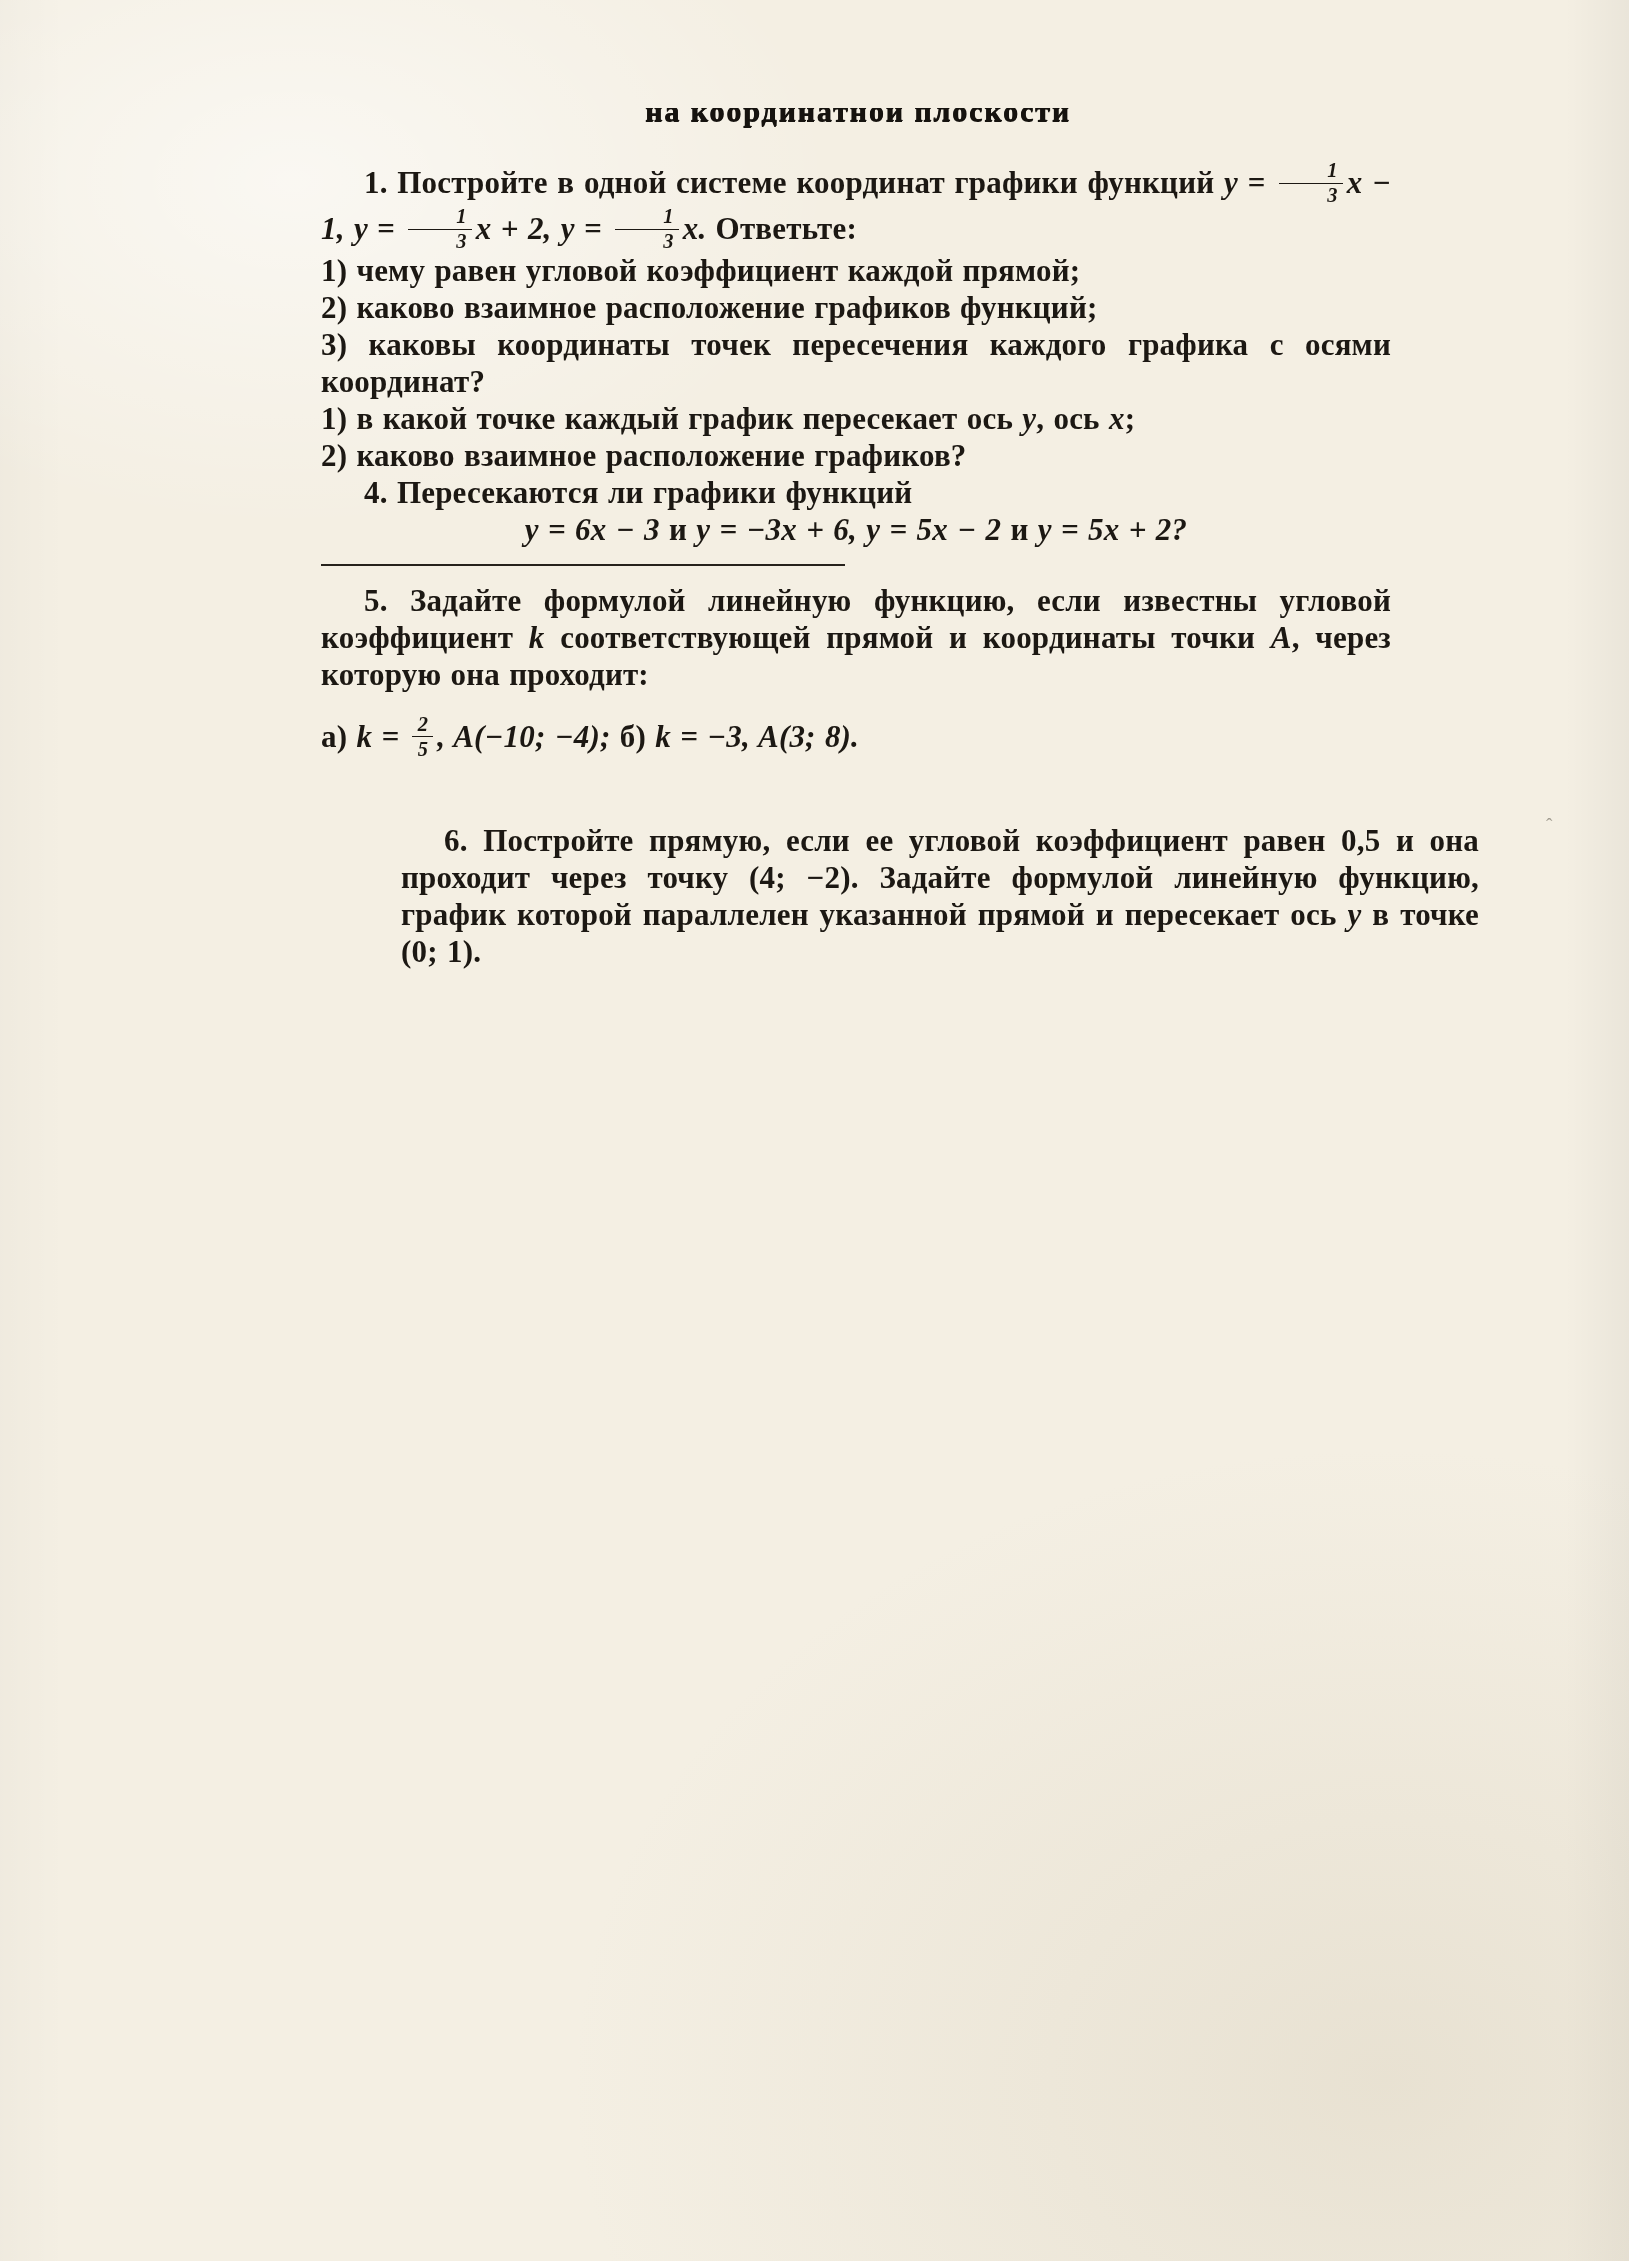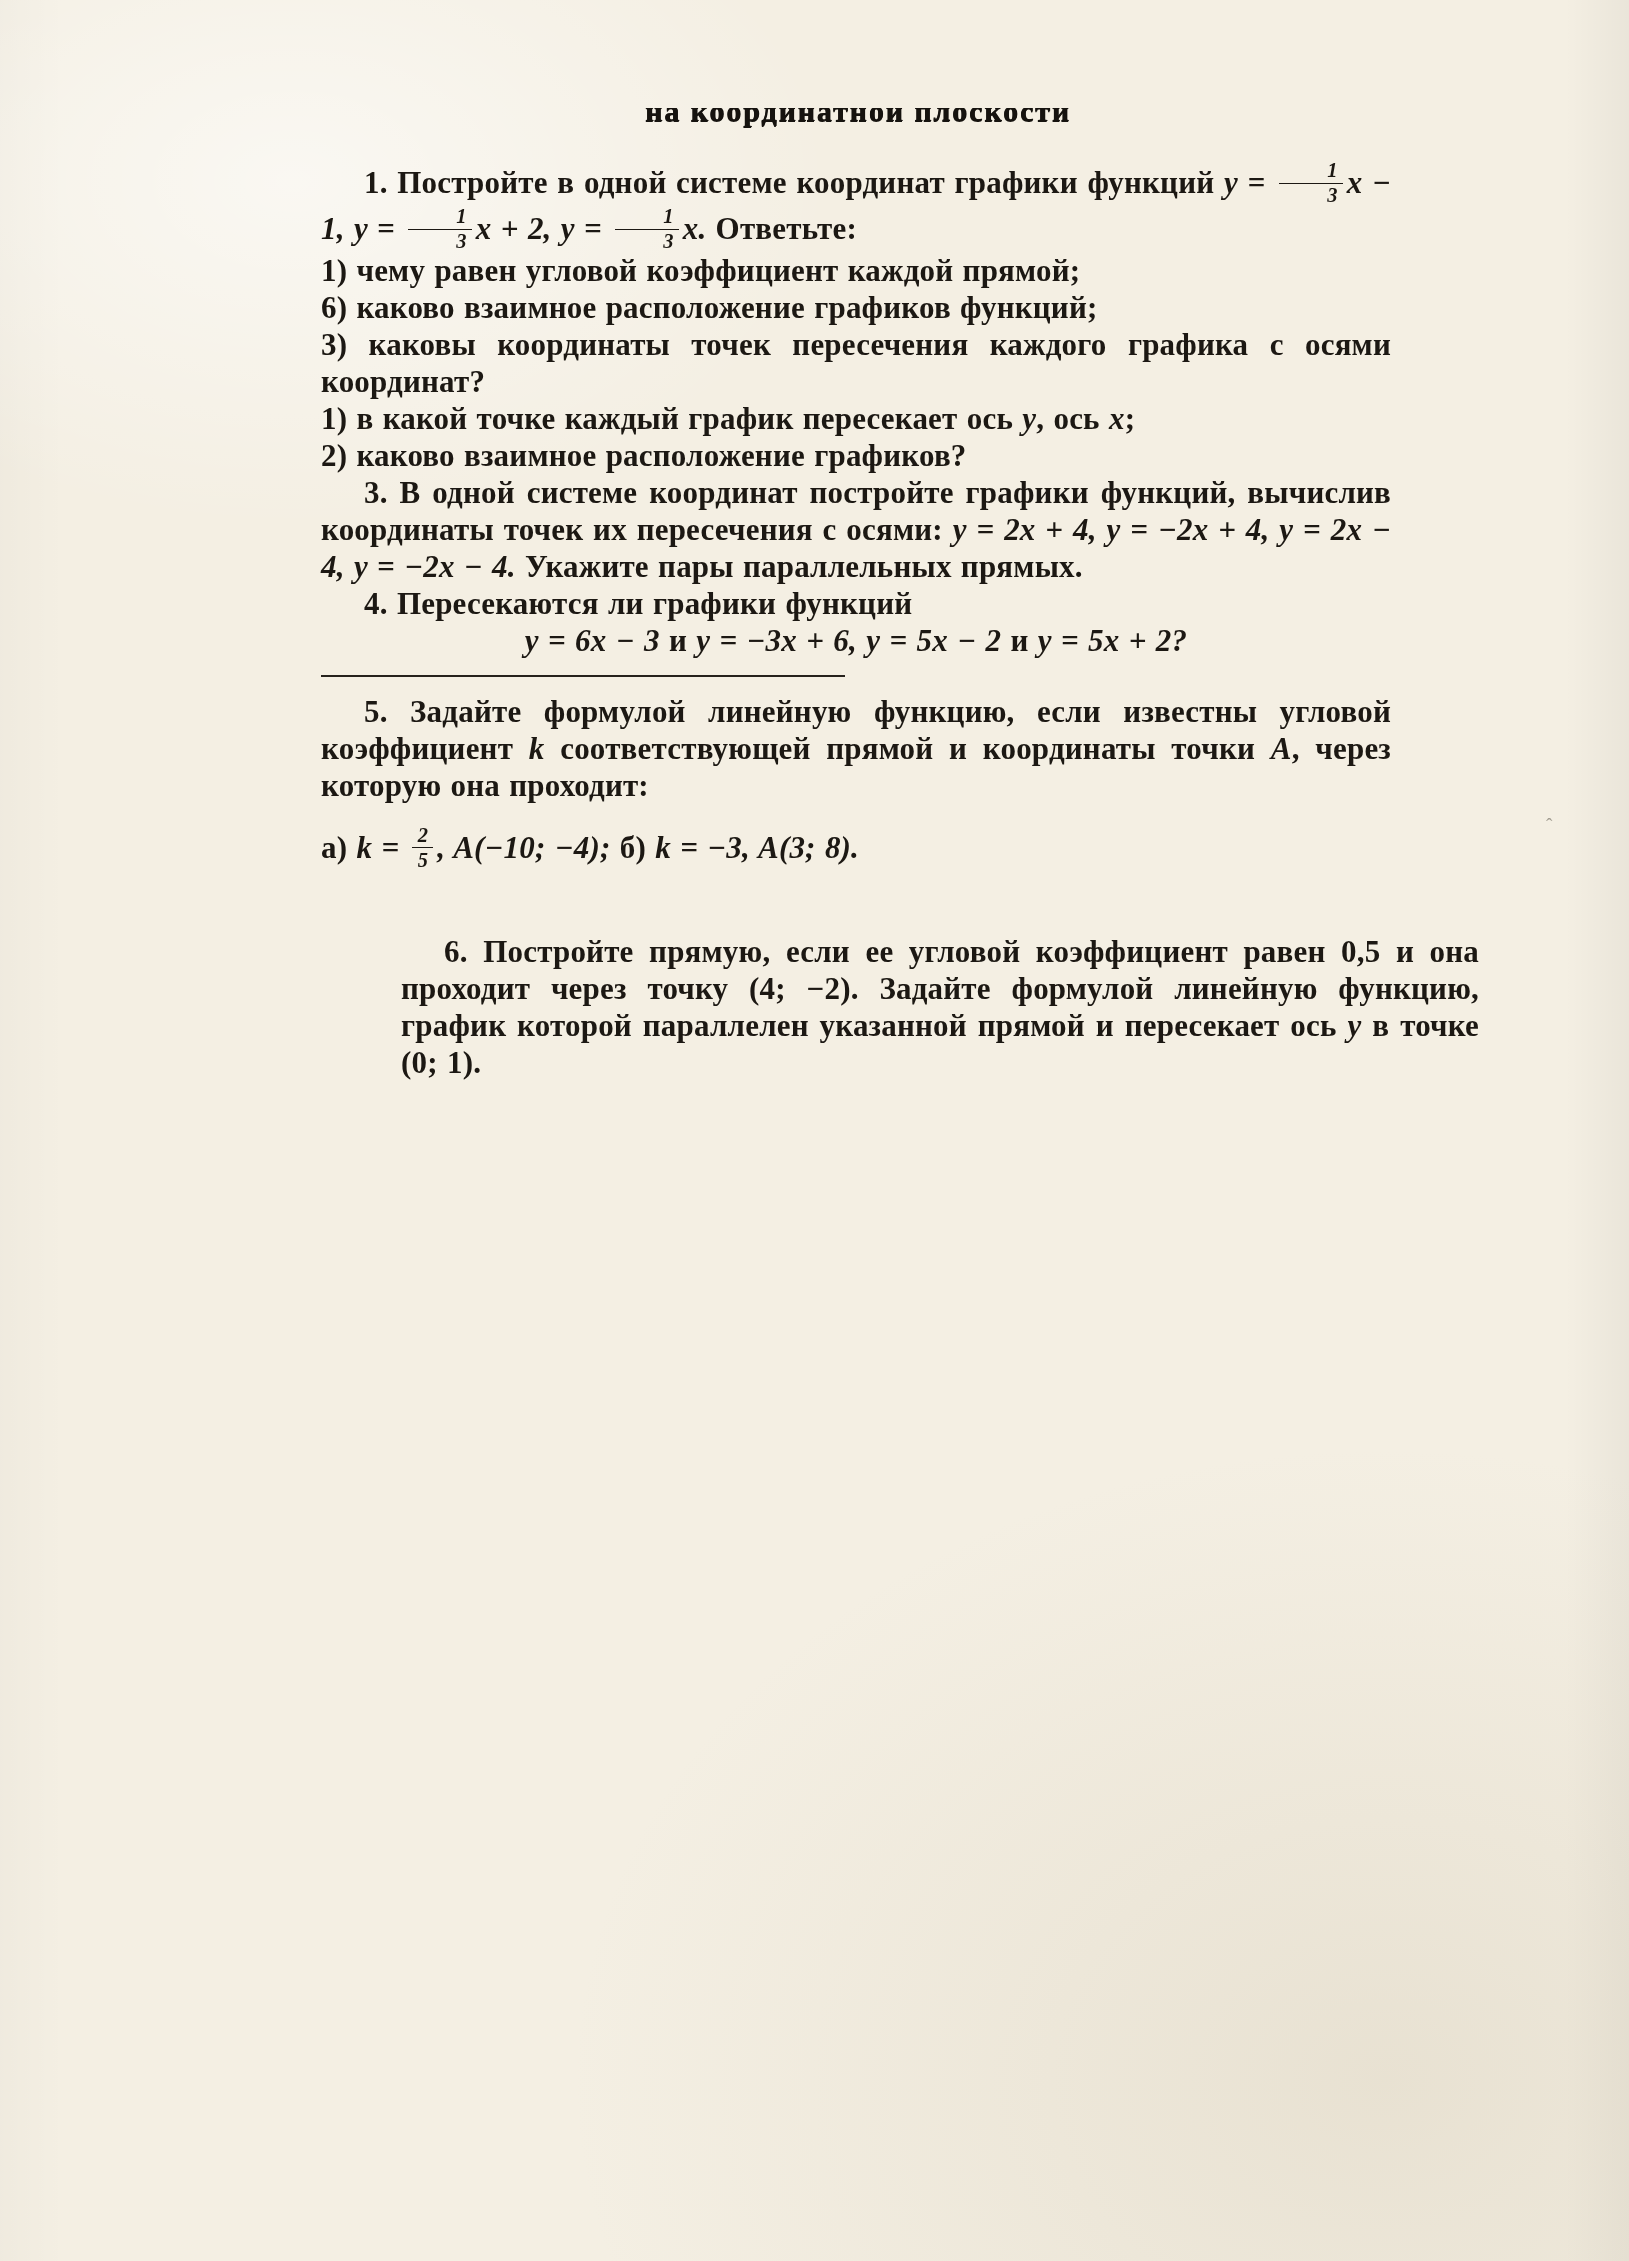--- a/index.html
+++ b/index.html
@@ -67,27 +67,26 @@
 <div class="page">
 
   <div class="clip-head">
     <div class="clip-inner"><span class="txt">на координатной плоскости</span></div>
   </div>
 
   <div class="column">
 
     <div class="block indent"><span class="txt">1. Постройте в одной системе координат графики функций </span><span class="math">y = </span><span class="frac"><span class="num">1</span><span class="den">3</span></span><span class="math">x − 1,  y = </span><span class="frac"><span class="num">1</span><span class="den">3</span></span><span class="math">x + 2,  y = </span><span class="frac"><span class="num">1</span><span class="den">3</span></span><span class="math">x.</span><span class="txt"> Ответьте:</span></div>
     <div class="block"><span class="txt">1) чему равен угловой коэффициент каждой прямой;</span></div>
-    <div class="block"><span class="txt">6) каково взаимное расположение графиков функций;</span></div>
+    <div class="block"><span class="txt">2) каково взаимное расположение графиков функций;</span></div>
     <div class="block"><span class="txt">3) каковы координаты точек пересечения каждого графика с осями координат?</span></div>
 
     <div class="block"><span class="txt">1) в какой точке каждый график пересекает ось </span><span class="math">y</span><span class="txt">, ось </span><span class="math">x</span><span class="txt">;</span></div>
     <div class="block"><span class="txt">2) каково взаимное расположение графиков?</span></div>
 
-    <div class="block indent"><span class="txt">3. В одной системе координат постройте графики функций, вычислив координаты точек их пересечения с осями: </span><span class="math">y = 2x + 4,  y = −2x + 4,  y = 2x − 4,  y = −2x − 4.</span><span class="txt"> Укажите пары параллельных прямых.</span></div>
 
     <div class="block indent"><span class="txt">4. Пересекаются ли графики функций</span></div>
     <div class="block center"><span class="math">y = 6x − 3</span><span class="txt"> и </span><span class="math">y = −3x + 6,  y = 5x − 2</span><span class="txt"> и </span><span class="math">y = 5x + 2?</span></div>
 
     <hr class="divider">
 
     <div class="block indent after-divider"><span class="txt">5. Задайте формулой линейную функцию, если известны угловой коэффициент </span><span class="math">k</span><span class="txt"> соответствующей прямой и координаты точки </span><span class="math">A</span><span class="txt">, через которую она проходит:</span></div>
     <div class="block formula-line"><span class="txt">а) </span><span class="math">k = </span><span class="frac"><span class="num">2</span><span class="den">5</span></span><span class="math">,  A(−10; −4);</span><span class="txt"> б) </span><span class="math">k = −3,  A(3; 8).</span></div>
 
     <div class="block indent p6"><span class="txt">6. Постройте прямую, если ее угловой коэффициент равен 0,5 и она проходит через точку (4; −2). Задайте формулой линейную функцию, график которой параллелен указанной прямой и пересекает ось </span><span class="math">y</span><span class="txt"> в точке (0; 1).</span></div>

